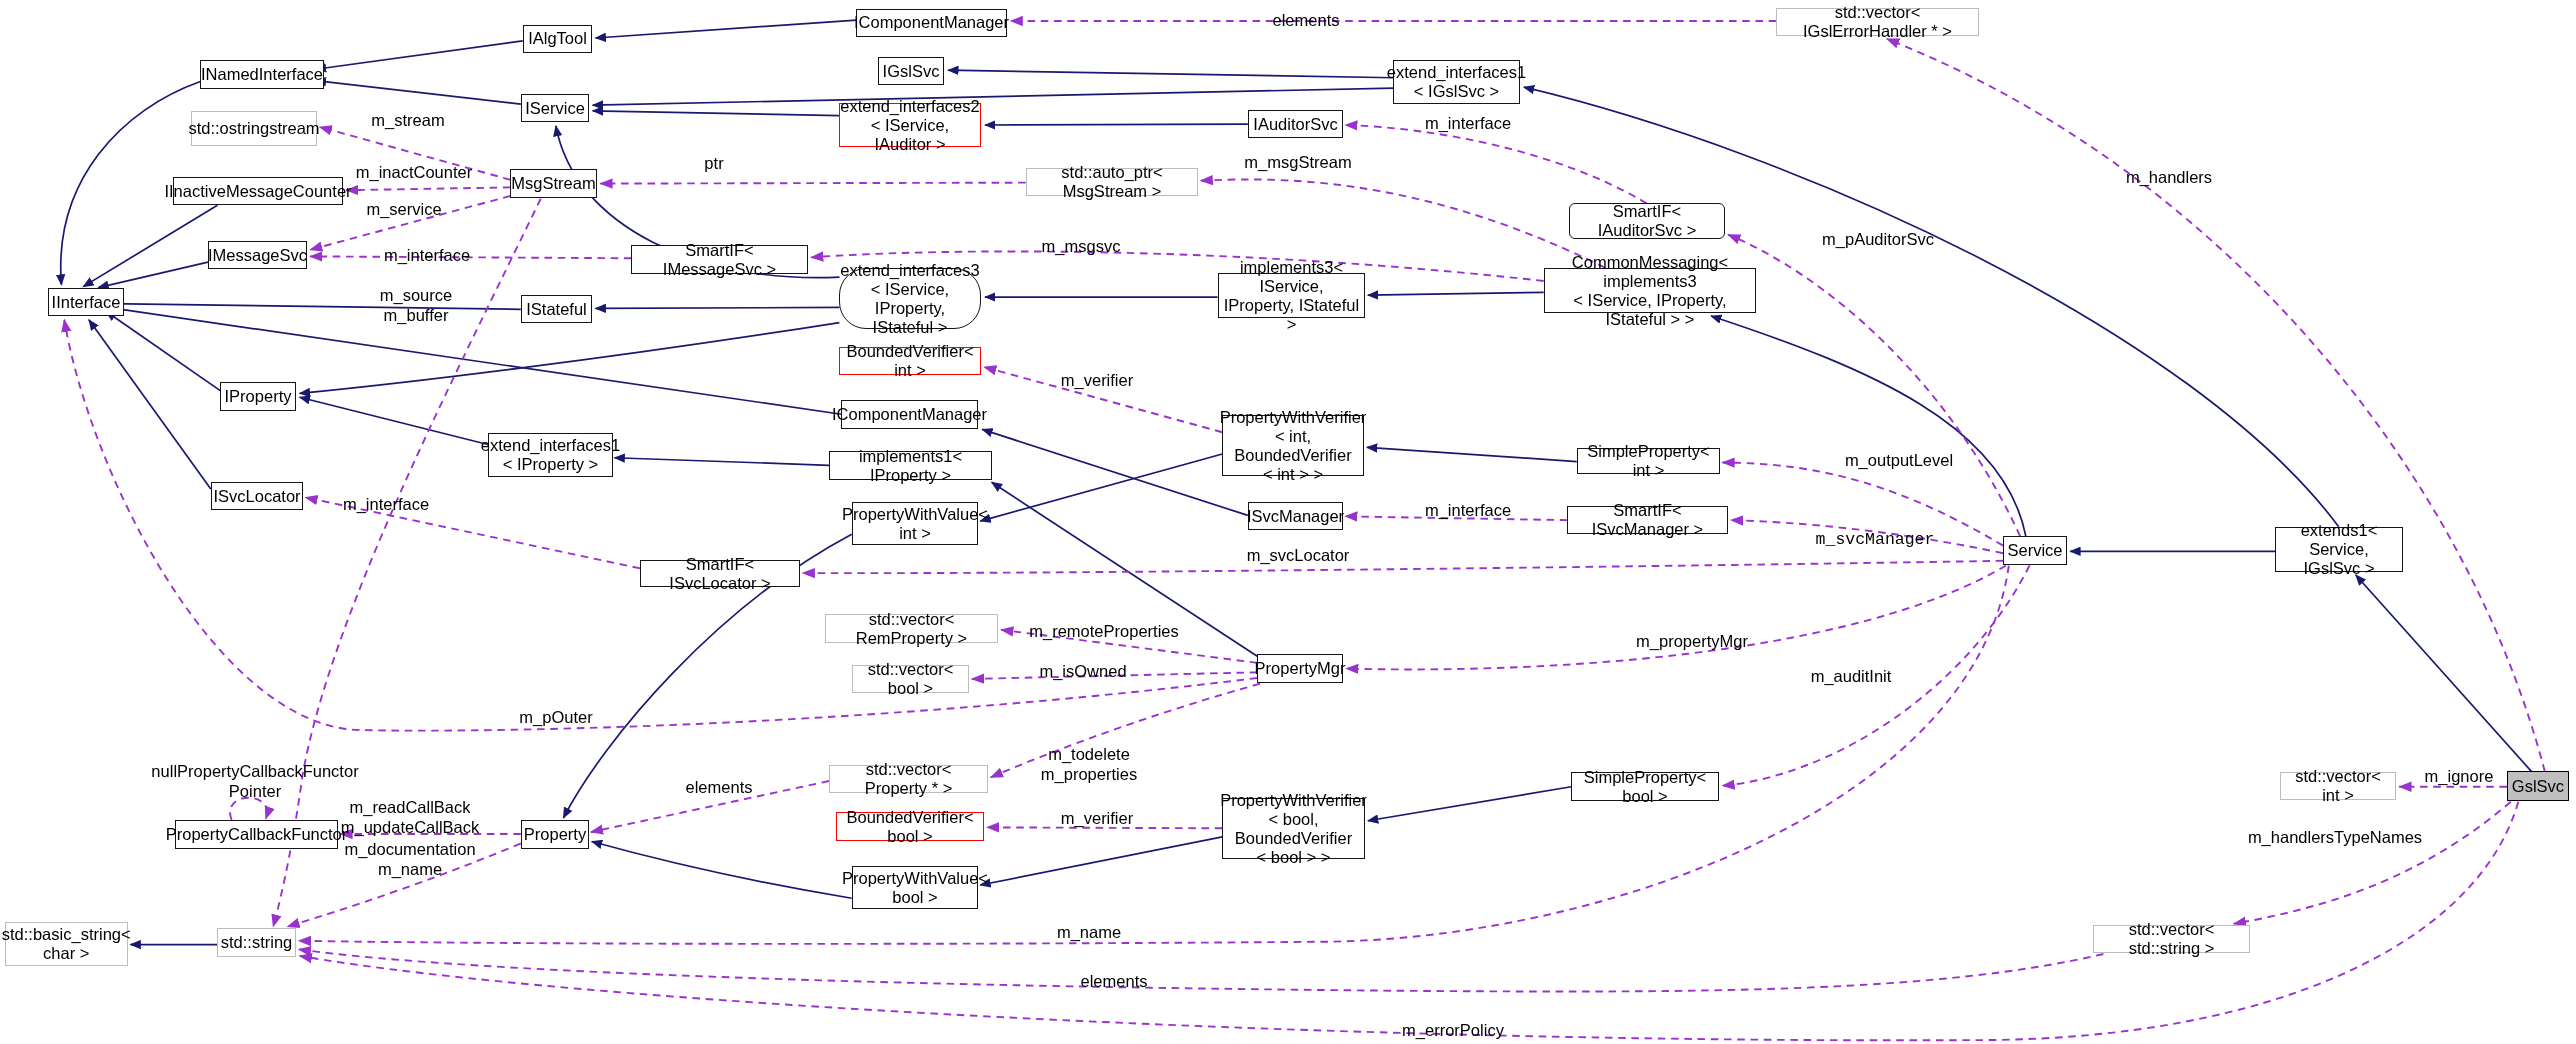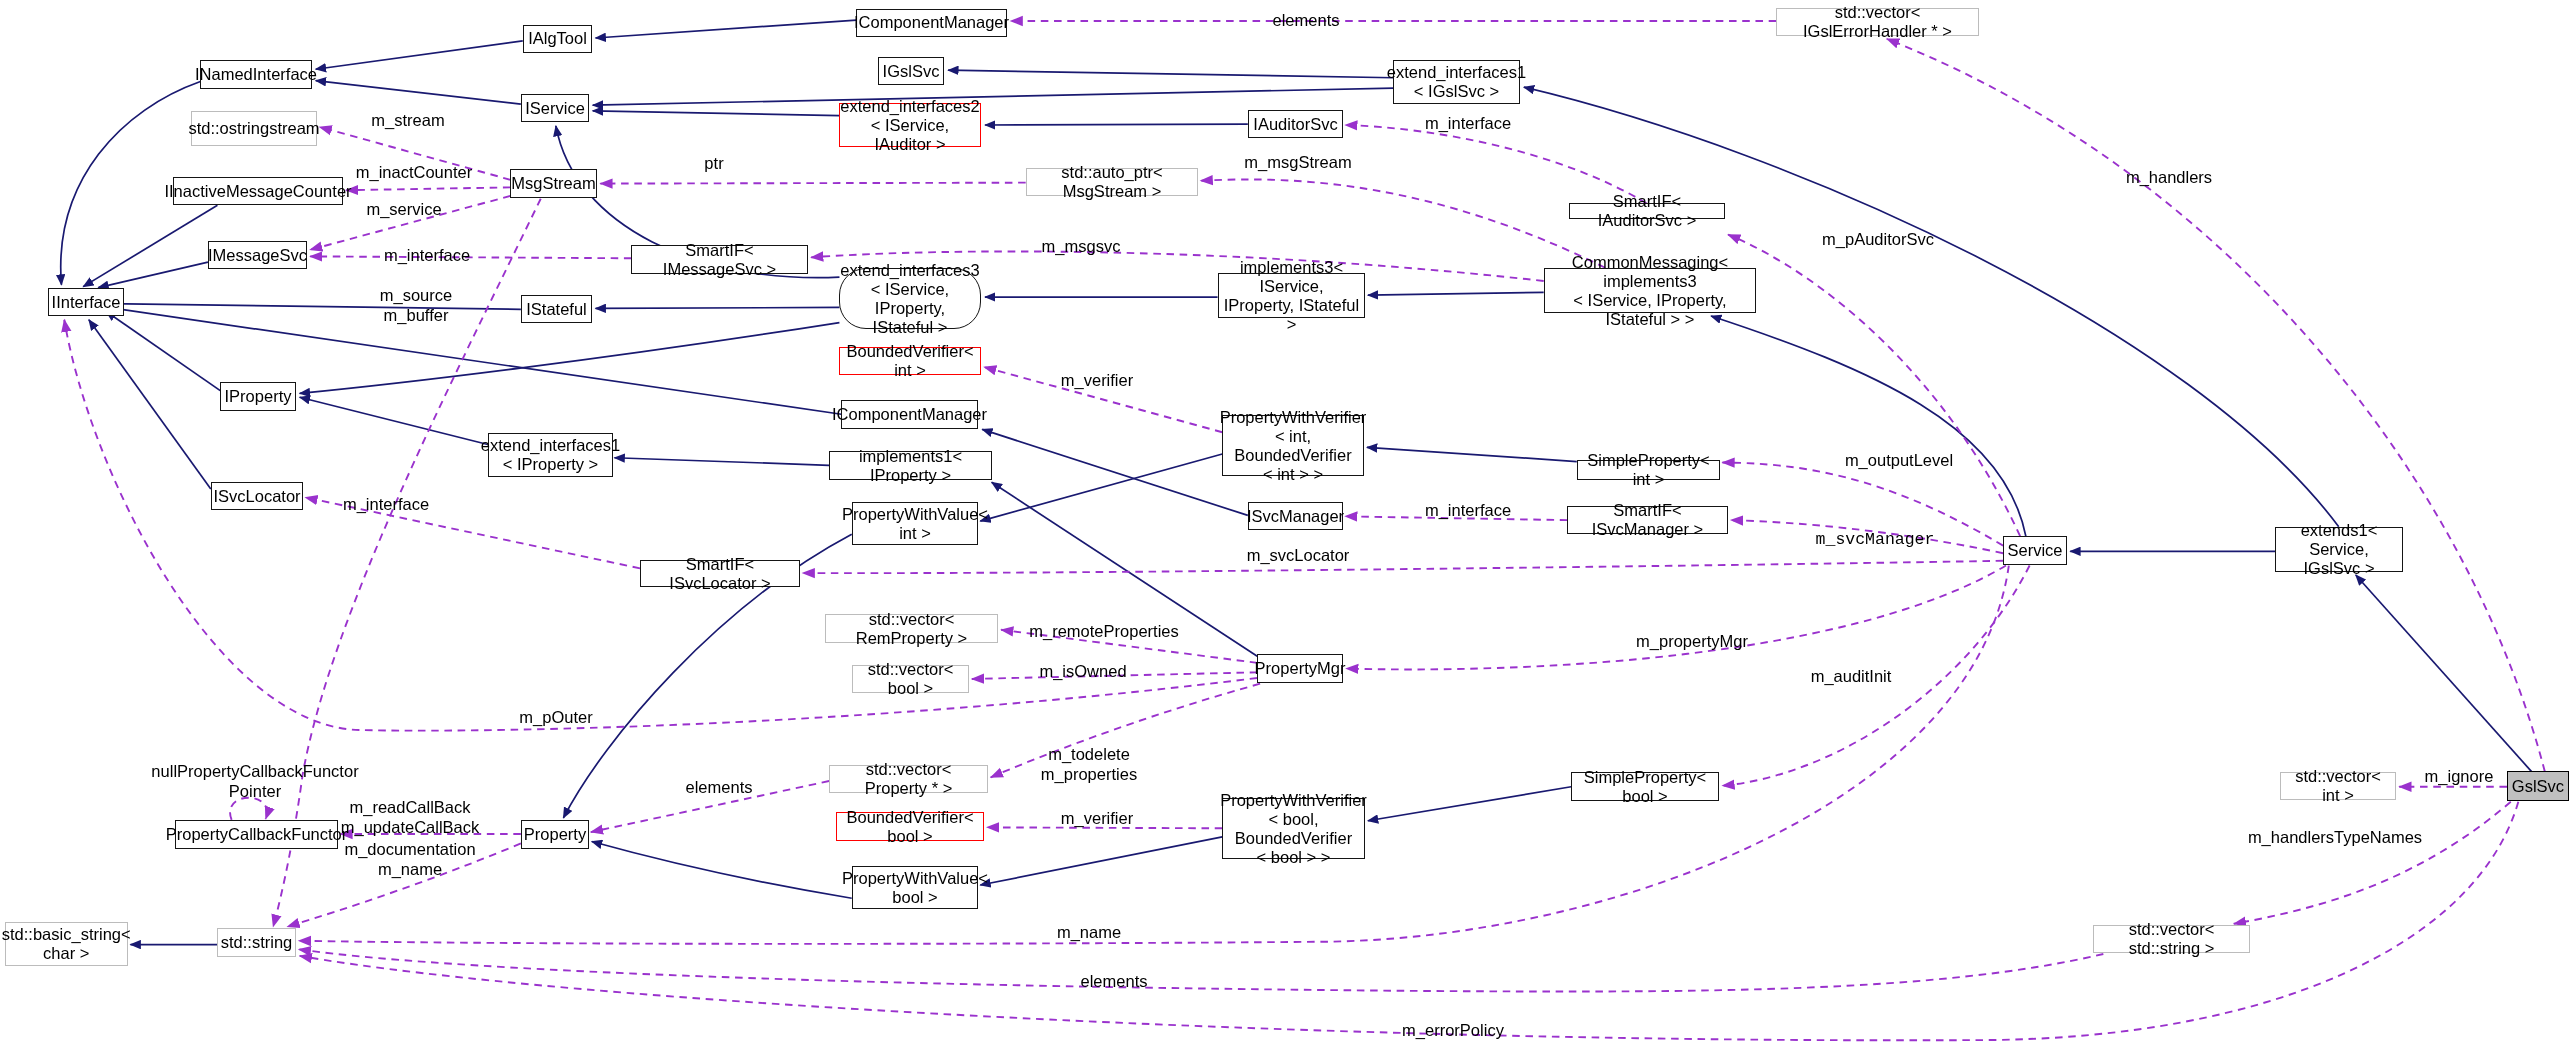--- a/index.html
+++ b/index.html
@@ -106,51 +106,51 @@
         <path d="M2225,1009 C2050,1050 1800,1050 1500,1048 C1000,1044 500,1030 316,1004" class="edge-dashed" marker-end="url(#arrow-purple)"></path>
         <path d="M2664,848 C2620,1000 2400,1098 2100,1100 C1400,1104 600,1060 317,1011" class="edge-dashed" marker-end="url(#arrow-purple)"></path>
         <path d="M2652,832 L2538,832" class="edge-dashed" marker-end="url(#arrow-purple)"></path>
         <path d="M2656,848 C2560,930 2460,960 2363,977" class="edge-dashed" marker-end="url(#arrow-purple)"></path>
       </g>
   </svg>
   <div id="nodes-g">
       <div class="node class" style="left: 856px; top: 8.5px; width: 151px; height: 28px;">IComponentManager</div>
       <div class="node external" style="left: 1776px; top: 7.6px; width: 203px; height: 28px;">std::vector&lt; IGslErrorHandler * &gt;</div>
       <div class="node class" style="left: 523px; top: 24.6px; width: 69px; height: 28px;">IAlgTool</div>
-      <div class="node class" style="left: 200px; top: 60px; width: 112px; height: 29px;">INamedInterface</div>
+      <div class="node class" style="left: 200px; top: 60px; width: 124px; height: 29px;">INamedInterface</div>
       <div class="node class" style="left: 878px; top: 57px; width: 66px; height: 28px;">IGslSvc</div>
       <div class="node class" style="left: 1393px; top: 60px; width: 127px; height: 44px;">extend_interfaces1
 &lt; IGslSvc &gt;</div>
       <div class="node class" style="left: 521px; top: 94px; width: 68px; height: 28px;">IService</div>
       <div class="node truncated" style="left: 839px; top: 103px; width: 142px; height: 44px;">extend_interfaces2
 &lt; IService, IAuditor &gt;</div>
       <div class="node class" style="left: 1248px; top: 110px; width: 95px; height: 28px;">IAuditorSvc</div>
       <div class="node external" style="left: 191px; top: 111px; width: 126px; height: 35px;">std::ostringstream</div>
       <div class="node external" style="left: 1026px; top: 168px; width: 172px; height: 28px;">std::auto_ptr&lt; MsgStream &gt;</div>
-      <div class="node class" style="left: 1569px; top: 203px; width: 156px; height: 16px;">SmartIF&lt; IAuditorSvc &gt;</div>
+      <div class="node class" style="left: 1569px; top: 203px; width: 156px; height: 36px; border-radius: 6px;">SmartIF&lt; IAuditorSvc &gt;</div>
       <div class="node class" style="left: 173px; top: 177px; width: 170px; height: 28px;">IInactiveMessageCounter</div>
       <div class="node class" style="left: 510px; top: 169px; width: 87px; height: 29px;">MsgStream</div>
       <div class="node class" style="left: 208px; top: 241px; width: 99px; height: 28px;">IMessageSvc</div>
       <div class="node class" style="left: 631px; top: 245px; width: 177px; height: 29px;">SmartIF&lt; IMessageSvc &gt;</div>
       <div class="node class" style="left: 839px; top: 268px; width: 142px; height: 61px; border-radius: 27px;">extend_interfaces3
 &lt; IService, IProperty,
 IStateful &gt;</div>
       <div class="node class" style="left: 1218px; top: 273px; width: 147px; height: 45px;">implements3&lt; IService,
 IProperty, IStateful &gt;</div>
       <div class="node class" style="left: 1544px; top: 268px; width: 212px; height: 45px;">CommonMessaging&lt; implements3
 &lt; IService, IProperty, IStateful &gt; &gt;</div>
       <div class="node class" style="left: 28px; top: 288px; width: 76px; height: 28px; margin-left: 20px;">IInterface</div>
       <div class="node class" style="left: 521px; top: 295px; width: 71px; height: 28px;">IStateful</div>
       <div class="node truncated" style="left: 839px; top: 347px; width: 142px; height: 28px;">BoundedVerifier&lt; int &gt;</div>
       <div class="node class" style="left: 220px; top: 382px; width: 76px; height: 29px;">IProperty</div>
       <div class="node class" style="left: 841px; top: 400px; width: 137px; height: 29px;">IComponentManager</div>
       <div class="node class" style="left: 1222px; top: 415px; width: 142px; height: 61px;">PropertyWithVerifier
 &lt; int, BoundedVerifier
 &lt; int &gt; &gt;</div>
-      <div class="node class" style="left: 1577px; top: 460px; width: 143px; height: 20px;">SimpleProperty&lt; int &gt;</div>
+      <div class="node class" style="left: 1577px; top: 448px; width: 143px; height: 26px;">SimpleProperty&lt; int &gt;</div>
       <div class="node class" style="left: 488px; top: 433px; width: 125px; height: 44px;">extend_interfaces1
 &lt; IProperty &gt;</div>
       <div class="node class" style="left: 829px; top: 451px; width: 163px; height: 29px;">implements1&lt; IProperty &gt;</div>
       <div class="node class" style="left: 1248px; top: 502px; width: 95px; height: 28px;">ISvcManager</div>
       <div class="node class" style="left: 1567px; top: 506px; width: 161px; height: 28px;">SmartIF&lt; ISvcManager &gt;</div>
       <div class="node class" style="left: 2003px; top: 536px; width: 64px; height: 29px;">Service</div>
       <div class="node class" style="left: 2275px; top: 527px; width: 128px; height: 45px;">extends1&lt; Service,
 IGslSvc &gt;</div>
       <div class="node class" style="left: 211px; top: 482px; width: 92px; height: 28px;">ISvcLocator</div>
       <div class="node class" style="left: 852px; top: 502px; width: 126px; height: 43px;">PropertyWithValue&lt;

